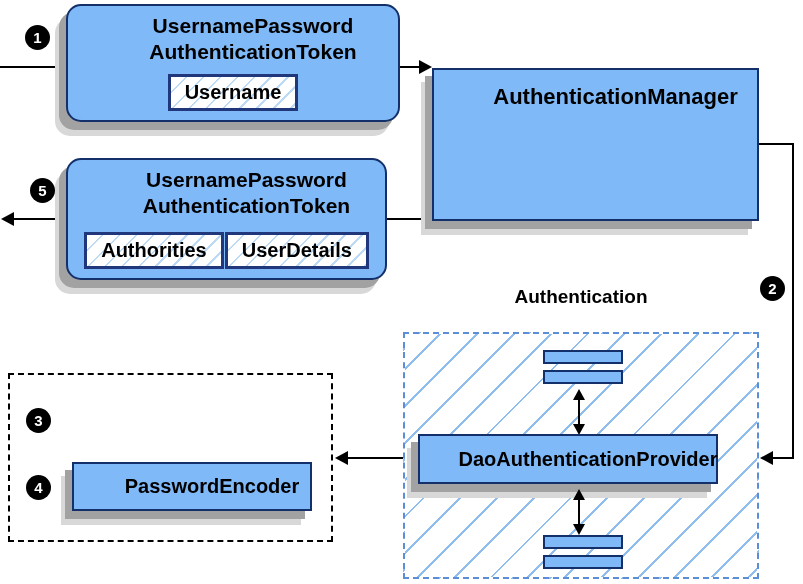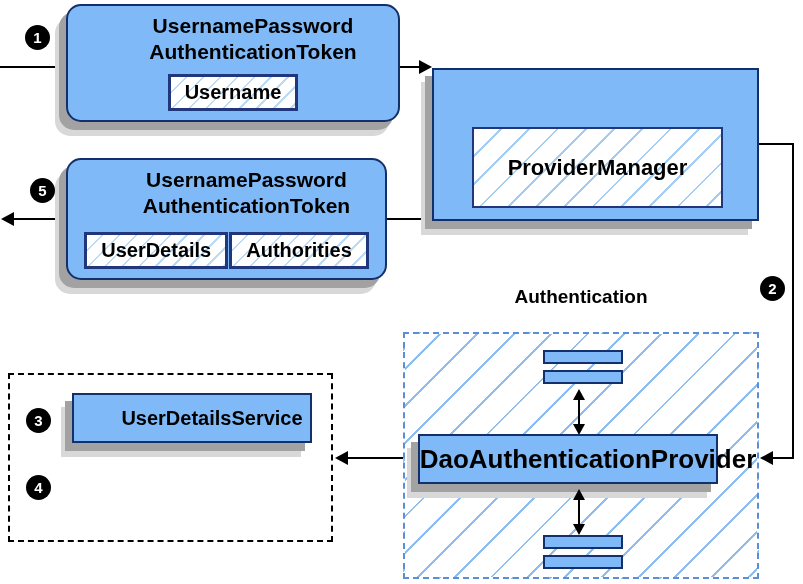--- a/index.html
+++ b/index.html
@@ -90,64 +90,62 @@
       <div>AuthenticationToken</div>
     </div>
     <div class="fields-row">
       <div class="field hatch-sm">
         <span>Username</span>
       </div>
     </div>
   </div>
 
   <div class="abs node shadow" style="left:432px;top:68px;width:327px;height:153px;">
-    <div class="abs hatch-md center" style="left:38px;top:57px;width:251px;height:81px;border:2px solid #21377c;font-size:22px;">
-      <span>ProviderManager</span>
-    </div>
+    <div style="text-align:center;font-size:22px;margin-top:14px;">AuthenticationManager</div>
   </div>
 
   <div class="abs node rounded shadow" style="left:66px;top:158px;width:321px;height:122px;">
     <div class="token-title">
       <div>UsernamePassword</div>
       <div>AuthenticationToken</div>
     </div>
     <div class="fields-row">
       <div class="field hatch-sm">
-        <span>UserDetails</span>
+        <span>Authorities</span>
       </div>
       <div class="field hatch-sm">
-        <span>Authorities</span>
+        <span>UserDetails</span>
       </div>
     </div>
   </div>
 
   <div class="group-label" style="left:403px;top:267px;width:356px;margin-top:18px;">
     <div>Authentication</div>
   </div>
 
   <div class="dashed-area hatch-lg" style="left:403px;top:332px;width:356px;height:247px;"></div>
 
   <div class="mini-bar" style="left:543px;top:350px;"></div>
   <div class="mini-bar" style="left:543px;top:370px;"></div>
 
   <div class="vline" style="left:578px;top:398px;height:27px;"></div>
   <div class="tri tri-up" style="left:573px;top:389px;"></div>
   <div class="tri tri-down" style="left:573px;top:424px;"></div>
 
-  <div class="abs node shadow center" style="left:418px;top:434px;width:300px;height:50px;font-size:26px;">
+  <div class="abs node shadow center" style="left:418px;top:434px;width:300px;height:50px;font-size:20px;">
     <span>DaoAuthenticationProvider</span>
   </div>
 
   <div class="vline" style="left:578px;top:498px;height:27px;"></div>
   <div class="tri tri-up" style="left:573px;top:489px;"></div>
   <div class="tri tri-down" style="left:573px;top:524px;"></div>
 
   <div class="mini-bar" style="left:543px;top:535px;"></div>
   <div class="mini-bar" style="left:543px;top:555px;"></div>
 
   <div class="dotted-area" style="left:8px;top:373px;width:325px;height:169px;"></div>
 
-  <div class="abs node shadow center" style="left:72px;top:393px;width:240px;height:50px;font-size:20px;">
-    <span>UserDetailsService</span>
+
+  <div class="abs node shadow center" style="left:72px;top:462px;width:240px;height:49px;font-size:20px;">
+    <span>PasswordEncoder</span>
   </div>
-
 
 </div>
 
 </body></html>

